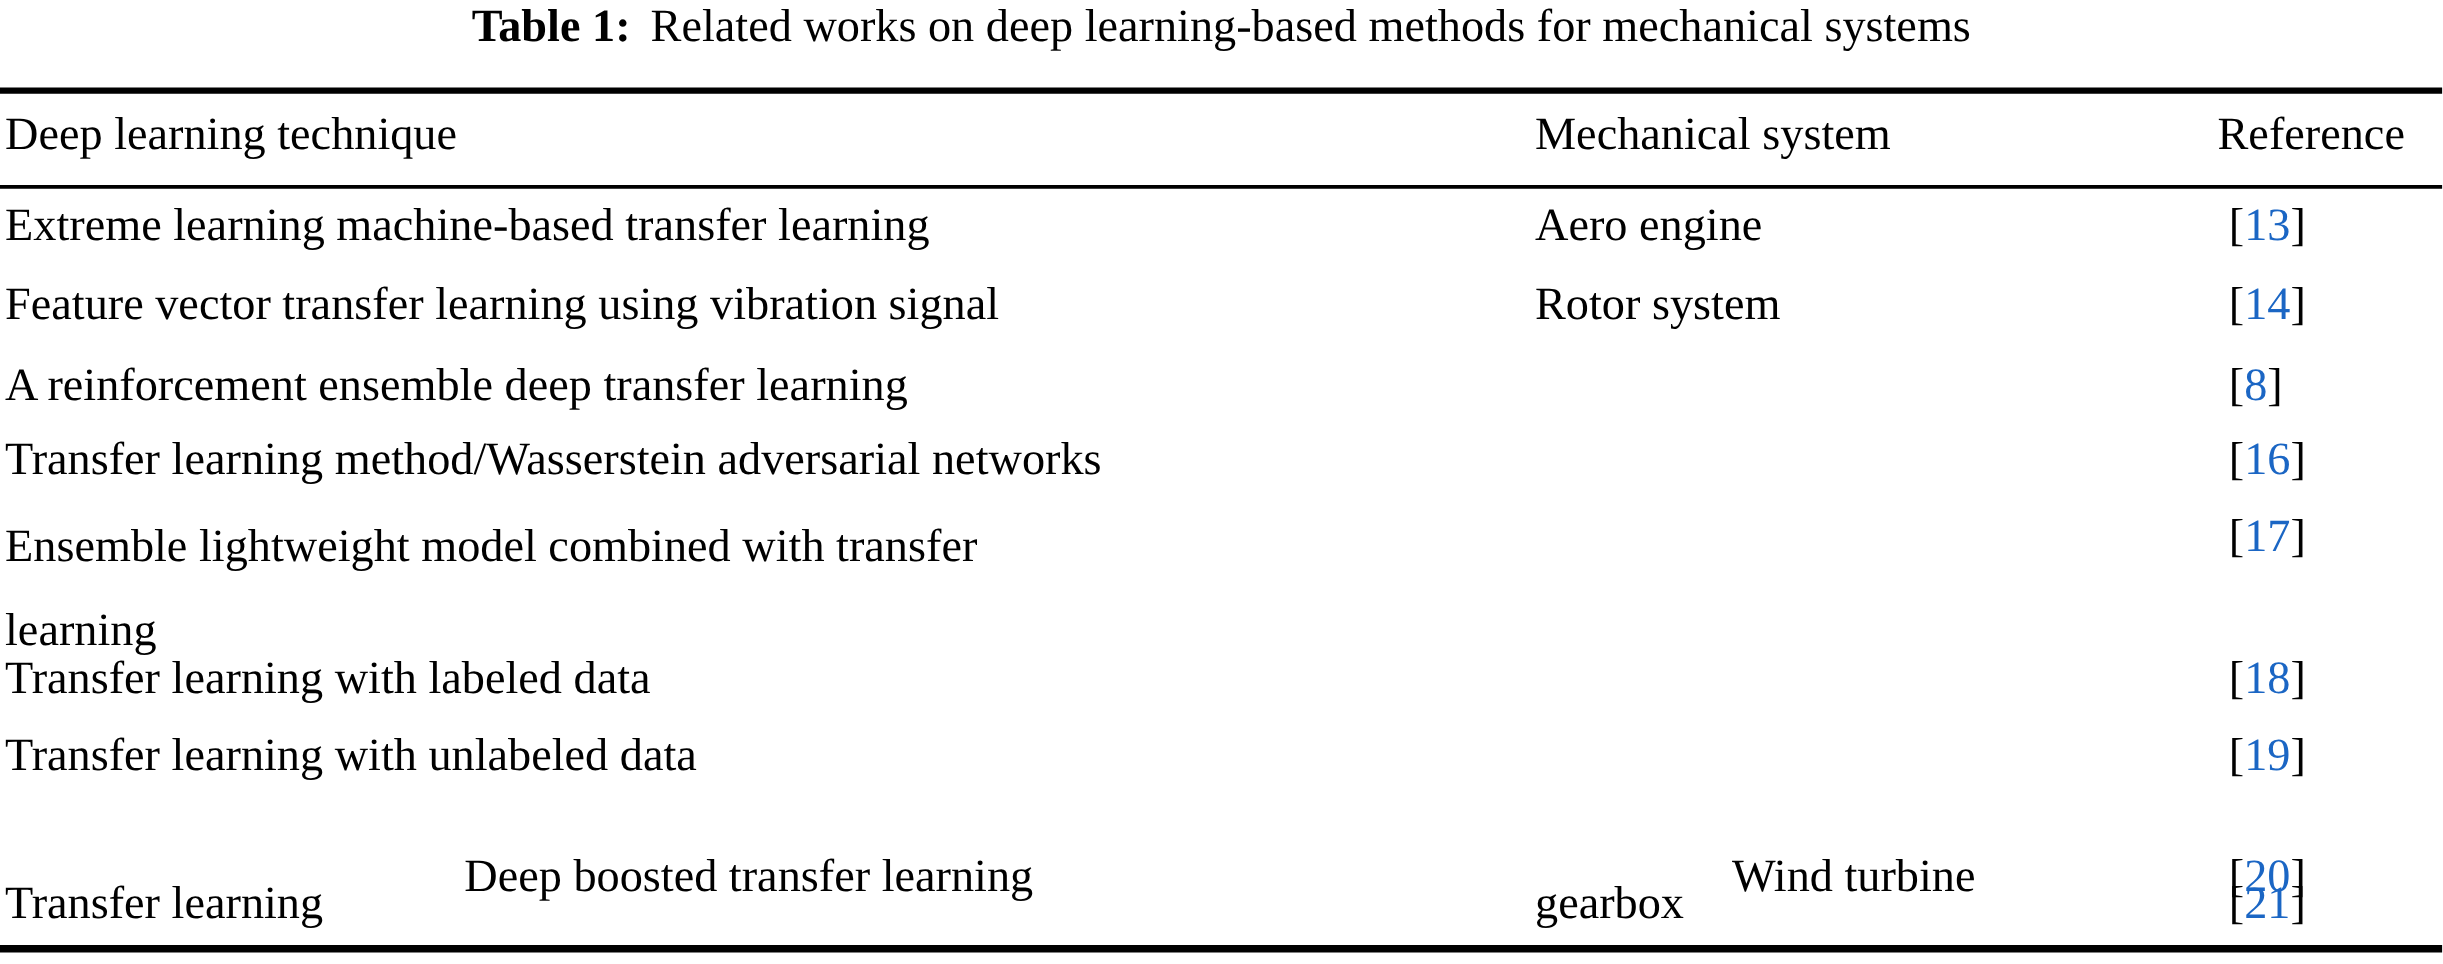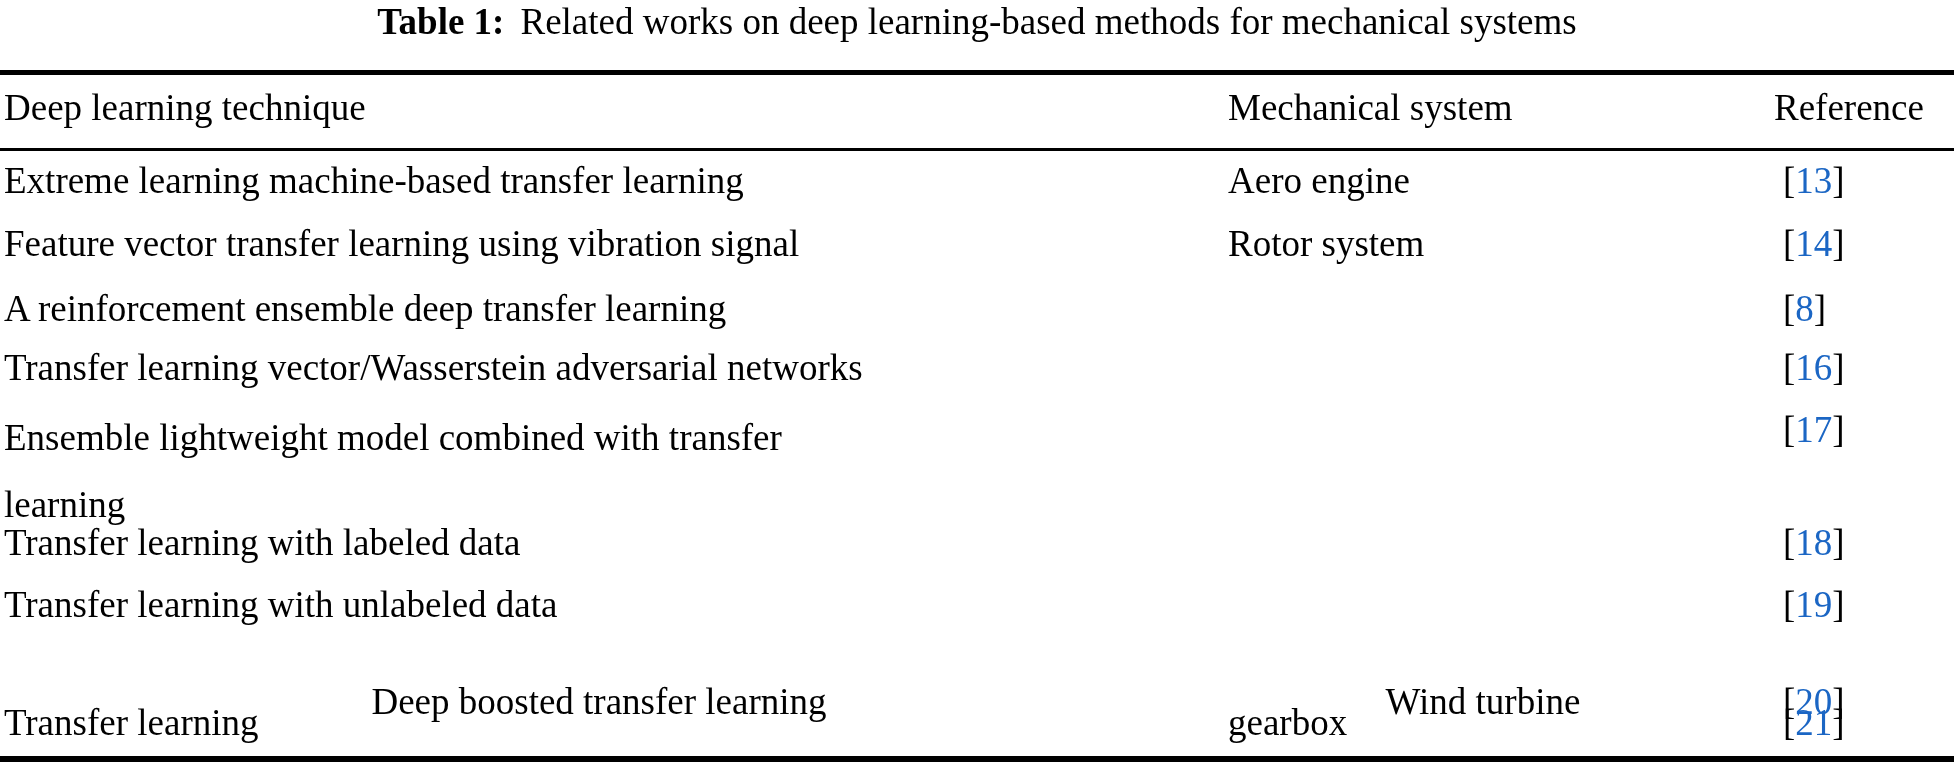--- a/index.html
+++ b/index.html
@@ -106,21 +106,21 @@
     <div class="c2">Rotor system</div>
     <div class="c3"><span class="bk">[</span><a class="refnum">14</a><span class="bk">]</span></div>
   </div>
 
   <div class="row r2">
     <div class="c1">A reinforcement ensemble deep transfer learning</div>
     <div class="c3"><span class="bk">[</span><a class="refnum">8</a><span class="bk">]</span></div>
   </div>
 
   <div class="row r3">
-    <div class="c1">Transfer learning vector/Wasserstein adversarial networks</div>
+    <div class="c1">Transfer learning method/Wasserstein adversarial networks</div>
     <div class="c2"></div>
     <div class="c3"><span class="bk">[</span><a class="refnum">16</a><span class="bk">]</span></div>
   </div>
 
   <div class="row r4">
     <div class="c1">Ensemble lightweight model combined with transfer
 learning</div>
     <div class="c2"></div>
     <div class="c3"><span class="bk">[</span><a class="refnum">17</a><span class="bk">]</span></div>
   </div>

